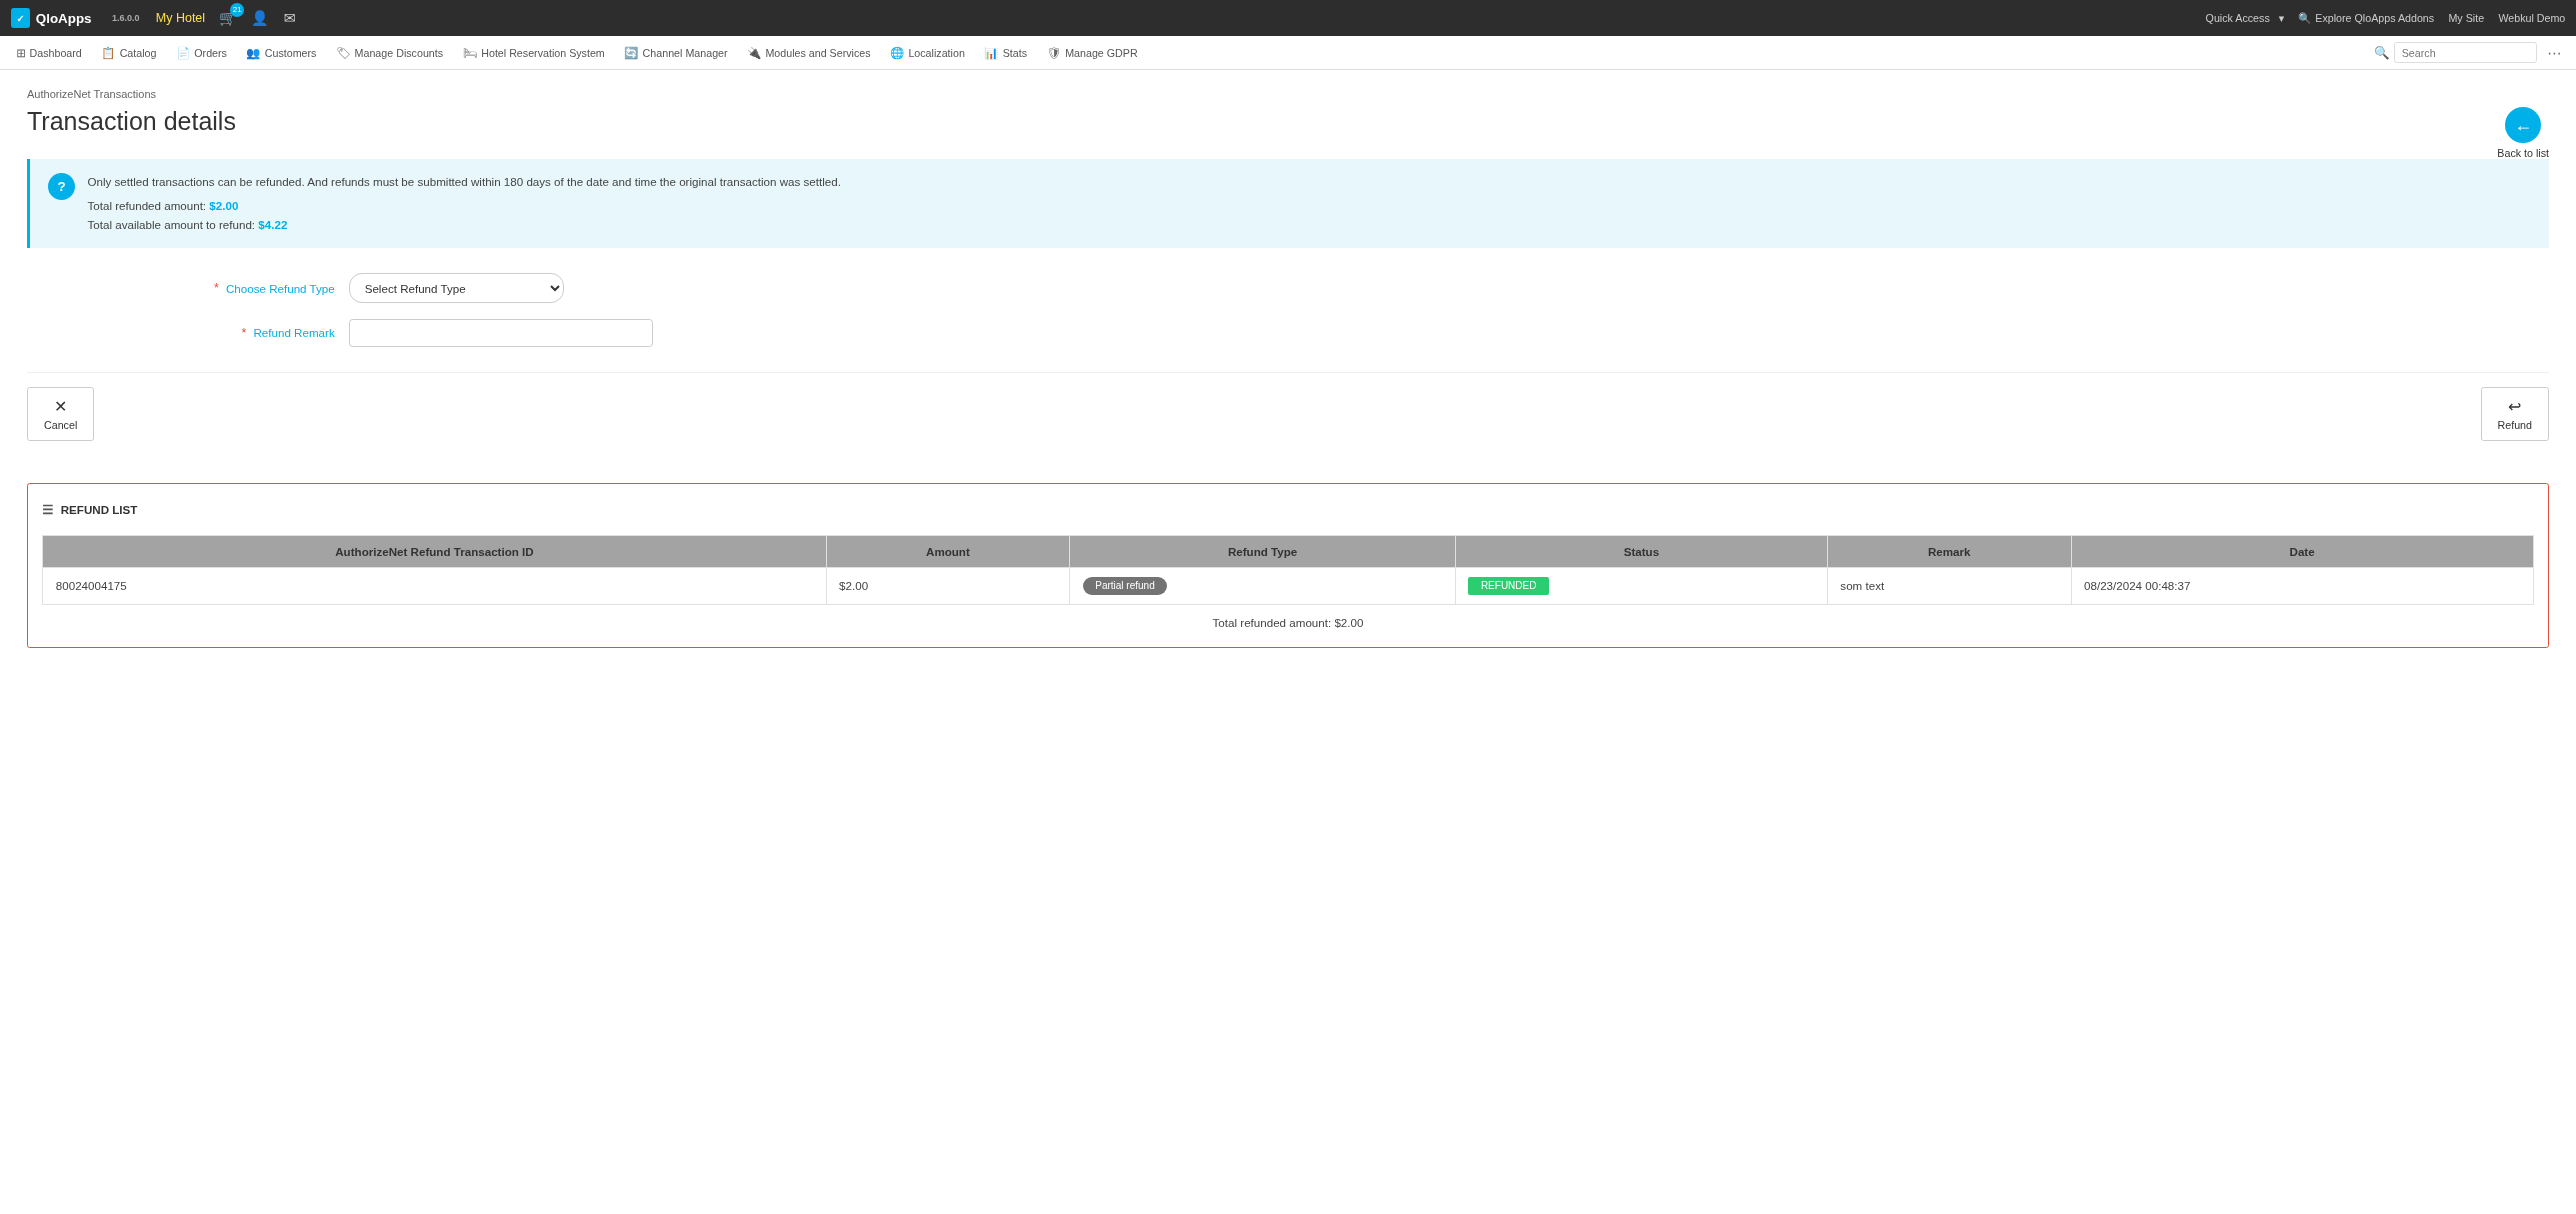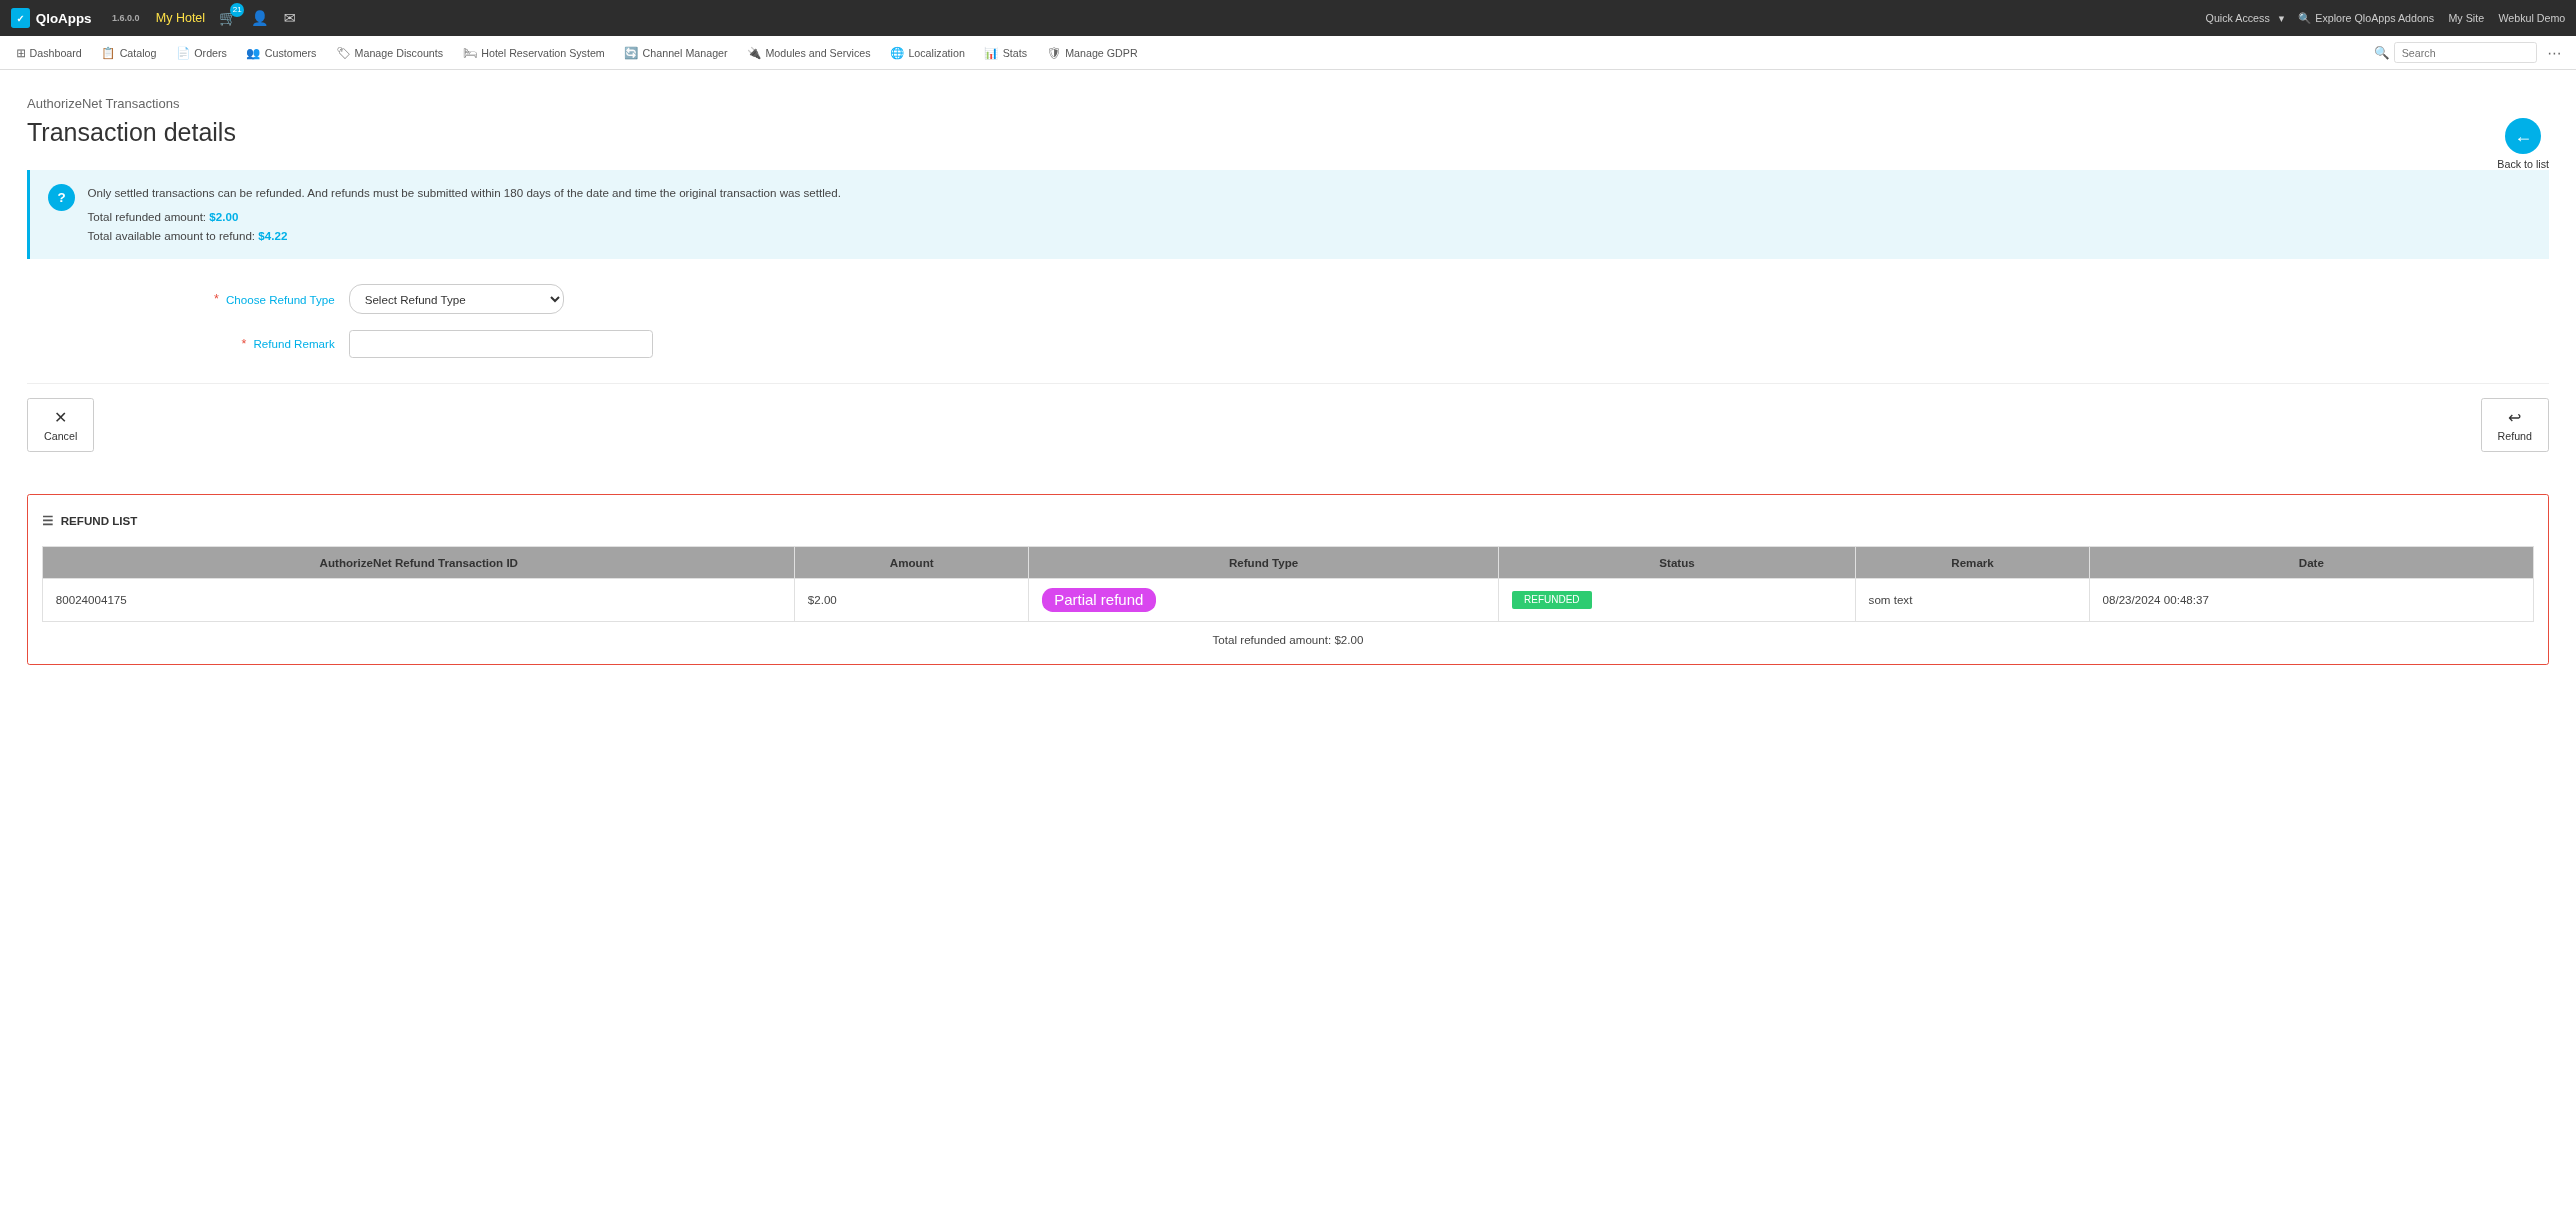--- a/index.html
+++ b/index.html
@@ -99,24 +99,23 @@
 
     
     .main-content {
       padding: 18px 27px;
       background: #fff;
       min-height: calc(100vh - 70px);
     }
 
     
     .breadcrumb {
-      font-size: 13px;
+      font-size: 11px;
       color: #666;
       margin-bottom: 7.2px;
-      margin-top: 8px;
     }
 
     
     .page-header {
       display: flex;
       align-items: flex-start;
       justify-content: space-between;
     }
     .page-title {
       font-size: 25px;
@@ -266,25 +265,25 @@
       color: #333;
     }
     .refund-table td {
       border: 0.9px solid #e0e0e0;
       padding: 9px 12.5px;
       text-align: left;
       color: #444;
       background: #fff;
     }
     .badge-partial {
-      background: #d946ef;
+      background: #737373;
       color: #fff;
       border-radius: 10.7px;
       padding: 3.6px 12.5px;
-      font-size: 15px;
+      font-size: 10px;
       display: inline-block;
     }
     .badge-refunded {
       background: #2ecc71;
       color: #fff;
       border-radius: 2px;
       padding: 3.6px 12.5px;
       font-size: 10px;
       display: inline-block;
     }

